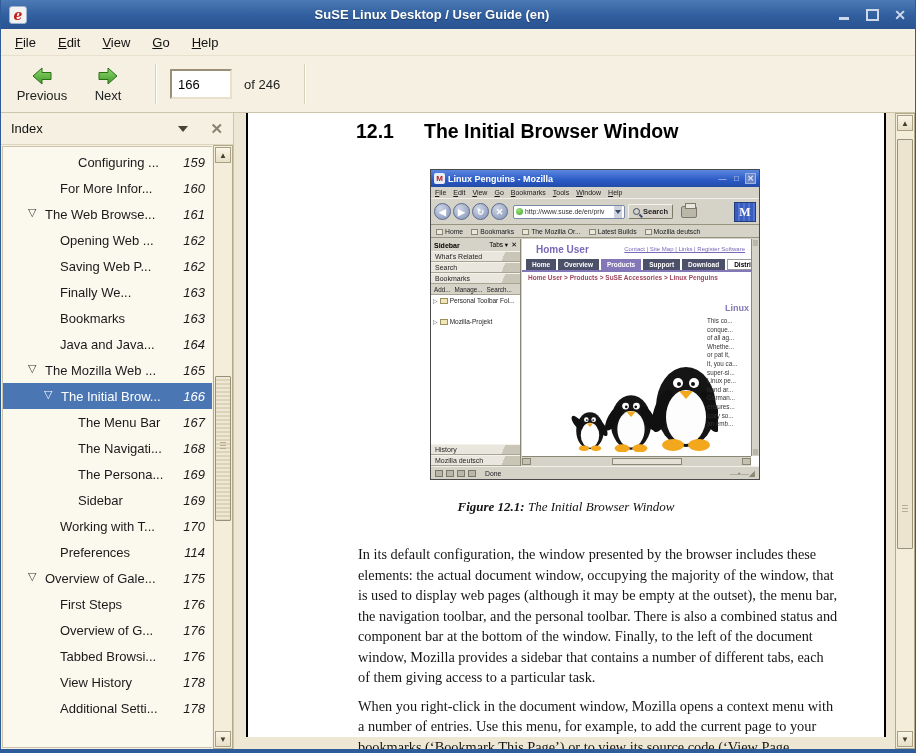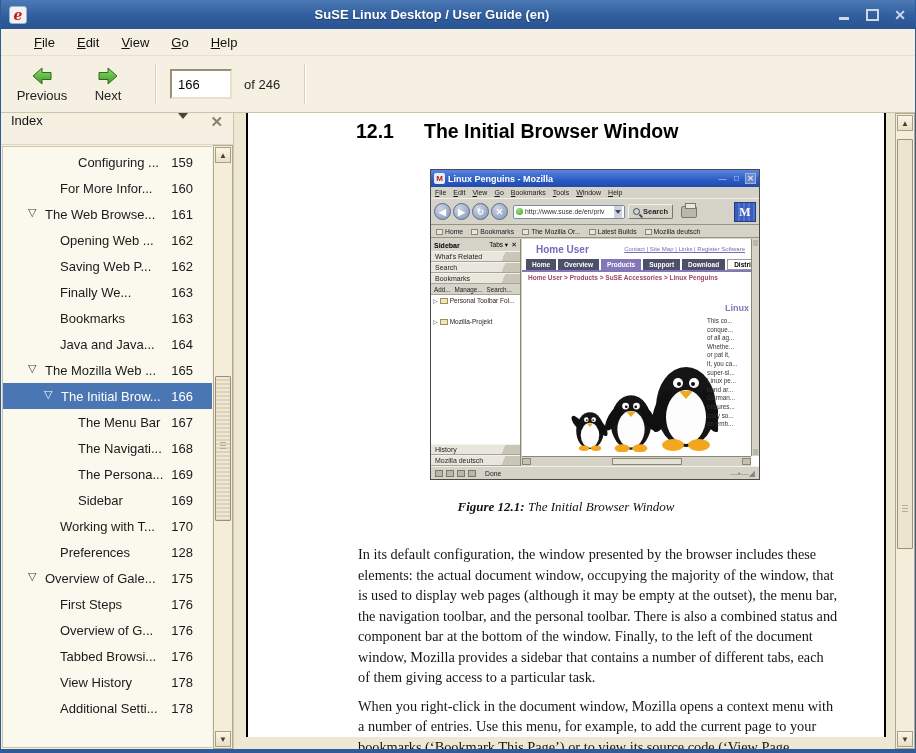--- a/index.html
+++ b/index.html
@@ -17,21 +17,21 @@
   .title-text{flex:1;text-align:center;color:#ffffff;font-weight:bold;font-size:13px;
     text-shadow:0 1px 1px rgba(0,0,0,.35);}
   .win-controls{display:flex;gap:14px;align-items:center;color:#cfd8e8;}
   .wc{width:14px;height:14px;display:flex;align-items:center;justify-content:center;font-size:12px;}
   .wc.min::after{content:"";width:10px;height:3px;background:#cfd8e8;margin-top:7px;}
   .wc.max::after{content:"";width:9px;height:8px;border:2px solid #cfd8e8;}
   .wc.close{font-weight:bold;font-size:14px;}
 
   
   .menubar{position:absolute;left:0;top:29px;right:0;height:27px;background:#f5f0e1;
-    display:flex;align-items:center;padding:0 24px;gap:4px;border-bottom:1px solid #e7e0cc;}
+    display:flex;align-items:center;padding:0 5px;gap:4px;border-bottom:1px solid #e7e0cc;}
   .menu-item{padding:3px 9px;font-size:13px;color:#111;}
   .menu-item u{text-decoration:underline;}
 
   
   .toolbar{position:absolute;left:0;top:56px;right:0;height:57px;background:#f5f0e1;
     display:flex;align-items:center;padding:0 8px;border-bottom:1px solid #cdc5aa;}
   .tool-btn{width:66px;height:48px;display:flex;flex-direction:column;align-items:center;
     justify-content:center;gap:2px;border-radius:3px;}
   .tool-btn .lbl{font-size:13px;color:#222;}
   .tb-sep{width:1px;height:40px;background:#d8d0b8;box-shadow:1px 0 0 #fff;margin:0 14px;}
@@ -45,30 +45,30 @@
   .combo .spin{width:22px;height:100%;border-left:1px solid #c4bba0;display:flex;flex-direction:column;
     align-items:center;justify-content:center;gap:3px;}
   .tri-up{width:0;height:0;border-left:4px solid transparent;border-right:4px solid transparent;border-bottom:5px solid #4a4435;}
   .tri-dn{width:0;height:0;border-left:4px solid transparent;border-right:4px solid transparent;border-top:5px solid #4a4435;}
 
   
   .main{position:absolute;left:0;top:113px;right:0;bottom:0;background:#eee7d3;}
 
   
   .sidebar{position:absolute;left:0;top:0;width:233px;bottom:0;background:#f5f0e1;border-right:1px solid #cdc5aa;}
-  .sb-header{position:absolute;left:0;top:0;right:0;height:32px;display:flex;
+  .sb-header{position:absolute;left:0;top:0;right:0;height:32px;display:flex;align-items:center;
     padding:0 10px;border-bottom:1px solid #ddd5bd;}
   .sb-header .t{flex:1;font-size:13px;color:#111;}
   .sb-drop{width:0;height:0;border-left:5px solid transparent;border-right:5px solid transparent;
     border-top:6px solid #4a4435;margin-right:22px;}
   .sb-close{color:#8a8270;font-size:15px;font-weight:bold;}
   .sb-list{position:absolute;left:1px;top:33px;right:21px;bottom:1px;background:#fbf8ee;
     border:1px solid #cdc5aa;border-right:none;overflow:hidden;padding-top:2px;}
   .tree-row{position:relative;height:26px;display:flex;align-items:center;font-size:13px;color:#1a1a1a;}
-  .tree-row .pg{position:absolute;right:19px;}
+  .tree-row .pg{position:absolute;right:7px;font-style:italic;}
   .tree-row .expander{position:absolute;font-size:11px;color:#333;top:5px;}
   .tree-row.selected{background:#4a77b4;color:#fff;}
   .tree-row.selected .expander{color:#fff;}
 
   
   .vscroll{position:absolute;top:0;bottom:0;width:20px;background:#f3edda;border:1px solid #b3a98c;}
   .vscroll .btn{position:absolute;left:1px;right:1px;height:16px;background:linear-gradient(180deg,#faf5e6,#e8dfc6);
     border:1px solid #a89f85;display:flex;align-items:center;justify-content:center;font-size:8px;color:#443d2c;}
   .vscroll .btn.up{top:1px;} .vscroll .btn.dn{bottom:1px;}
   .vscroll .thumb{position:absolute;left:1px;right:1px;background:#ece4cf;border:1px solid #9a9078;border-radius:1px;}
@@ -295,21 +295,21 @@
           <div class="tree-row">
             <span class="lab" style="margin-left: 75px;">Sidebar</span>
             <span class="pg">169</span>
           </div>
           <div class="tree-row">
             <span class="lab" style="margin-left: 57px;">Working with T...</span>
             <span class="pg">170</span>
           </div>
           <div class="tree-row">
             <span class="lab" style="margin-left: 57px;">Preferences</span>
-            <span class="pg">128</span>
+            <span class="pg">114</span>
           </div>
           <div class="tree-row">
             <span class="expander" style="left: 25px;">▽</span>
             <span class="lab" style="margin-left: 42px;">Overview of Gale...</span>
             <span class="pg">175</span>
           </div>
           <div class="tree-row">
             <span class="lab" style="margin-left: 57px;">First Steps</span>
             <span class="pg">176</span>
           </div>

